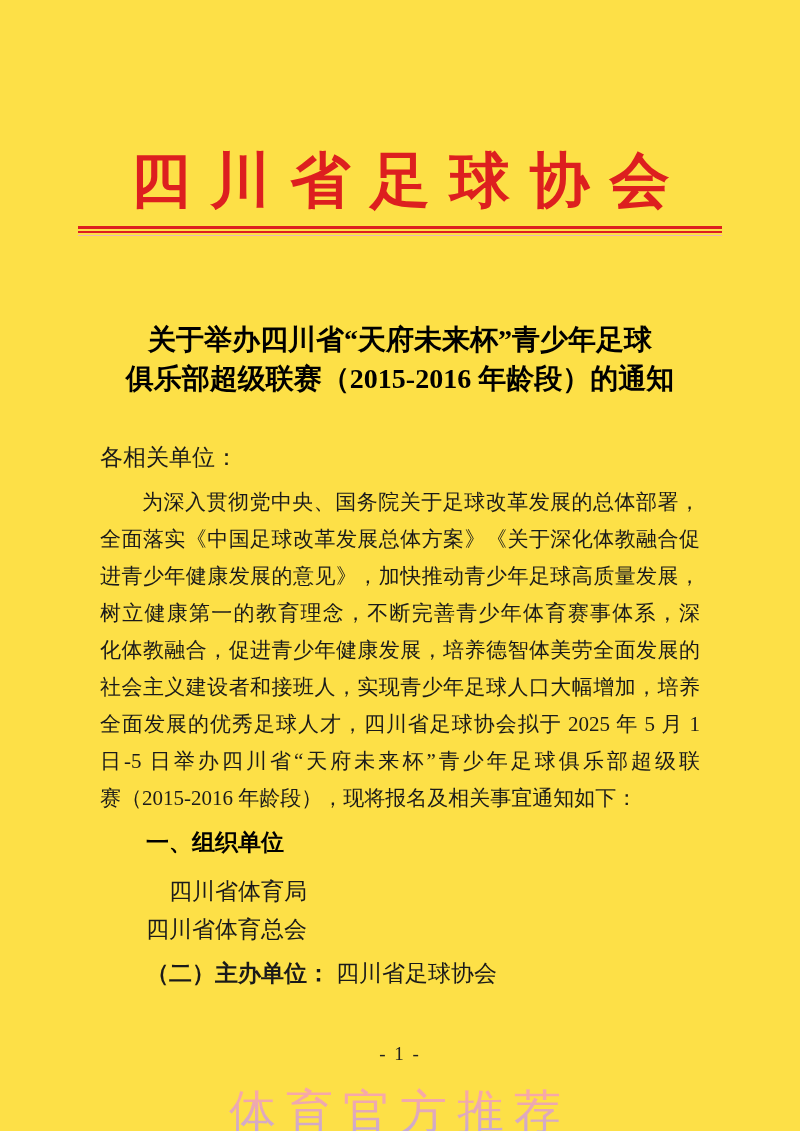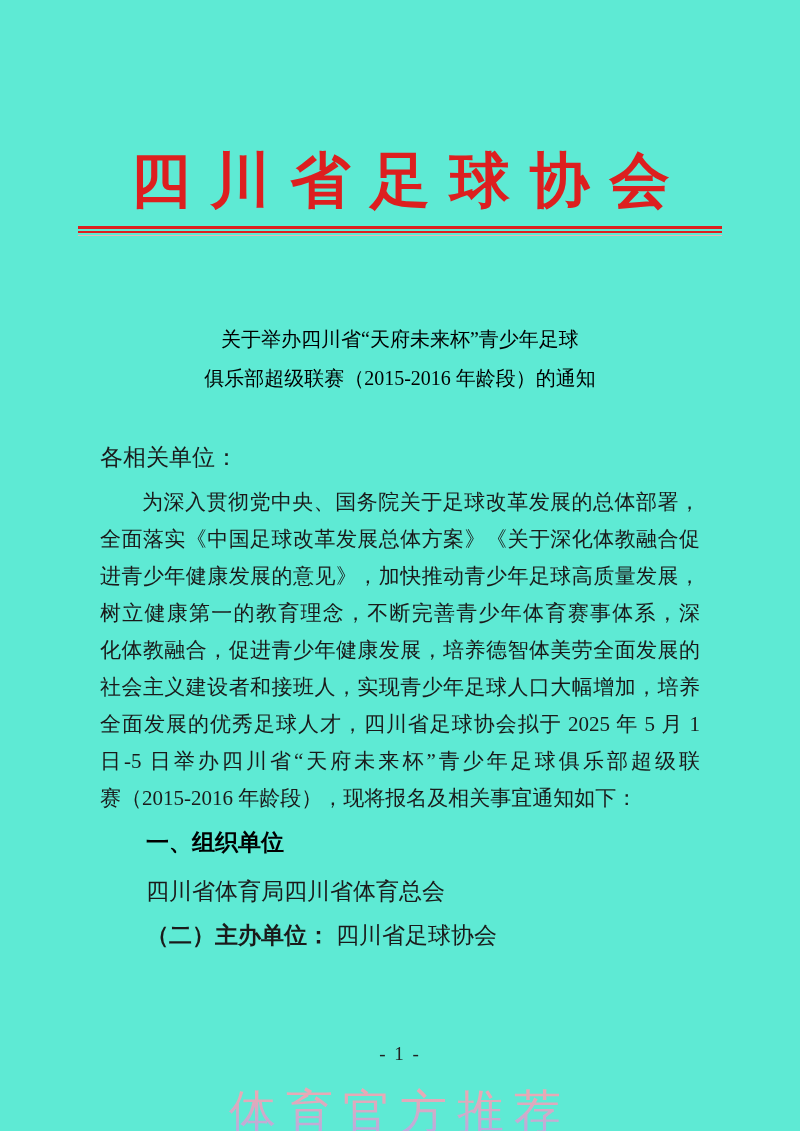--- a/index.html
+++ b/index.html
@@ -9,21 +9,21 @@
     --watermark-top:#f7a3b3;
     --watermark-bottom:#b7a6ea;
   }
   *{margin:0;padding:0;box-sizing:border-box;}
   html,body{background:#ffffff;}
   body{font-family:"Liberation Serif","DejaVu Serif",serif;color:var(--ink);}
   .page{
     position:relative;
     width:800px;height:1131px;
     margin:0 auto;
-    background:#5eead4;
+    background:#fde047;
     overflow:hidden;
   }
   
   .letterhead{padding-top:146px;}
   .org-name{
     text-align:center;
     color:var(--brand-red);
     font-weight:700;
     font-size:60px;
     line-height:70px;
@@ -32,22 +32,22 @@
     white-space:nowrap;
   }
   .rule{margin:10px 78px 0 78px;}
   .rule .r1{height:3px;background:var(--brand-red);}
   .rule .r2{height:2px;background:var(--brand-red);margin-top:2px;}
   .rule .r3{height:1px;background:var(--rule-pale);margin-top:2px;}
   
   .doc-title{
     margin-top:84px;
     text-align:center;
-    font-weight:400;
-    font-size:20px;
+    font-weight:700;
+    font-size:28px;
     line-height:39px;
     color:#000;
   }
   
   .body{margin:0 100px;}
   .salutation{
     margin-top:44px;
     font-size:23px;
     line-height:32px;
   }
@@ -75,21 +75,21 @@
     align-items:flex-start;
     margin:6px 0 0 46px;
     font-size:23px;
     line-height:38px;
   }
   .org-item .label{
     font-weight:700;
     white-space:nowrap;
     margin-right:6px;
   }
-  .org-item .values{display:flex;flex-direction:row;}
+  .org-item .values{display:flex;flex-direction:column;text-align:right;}
   
   .page-number{
     position:absolute;
     top:1043px;left:0;
     width:100%;
     text-align:center;
     font-size:19px;
     letter-spacing:2px;
     color:#222;
   }

